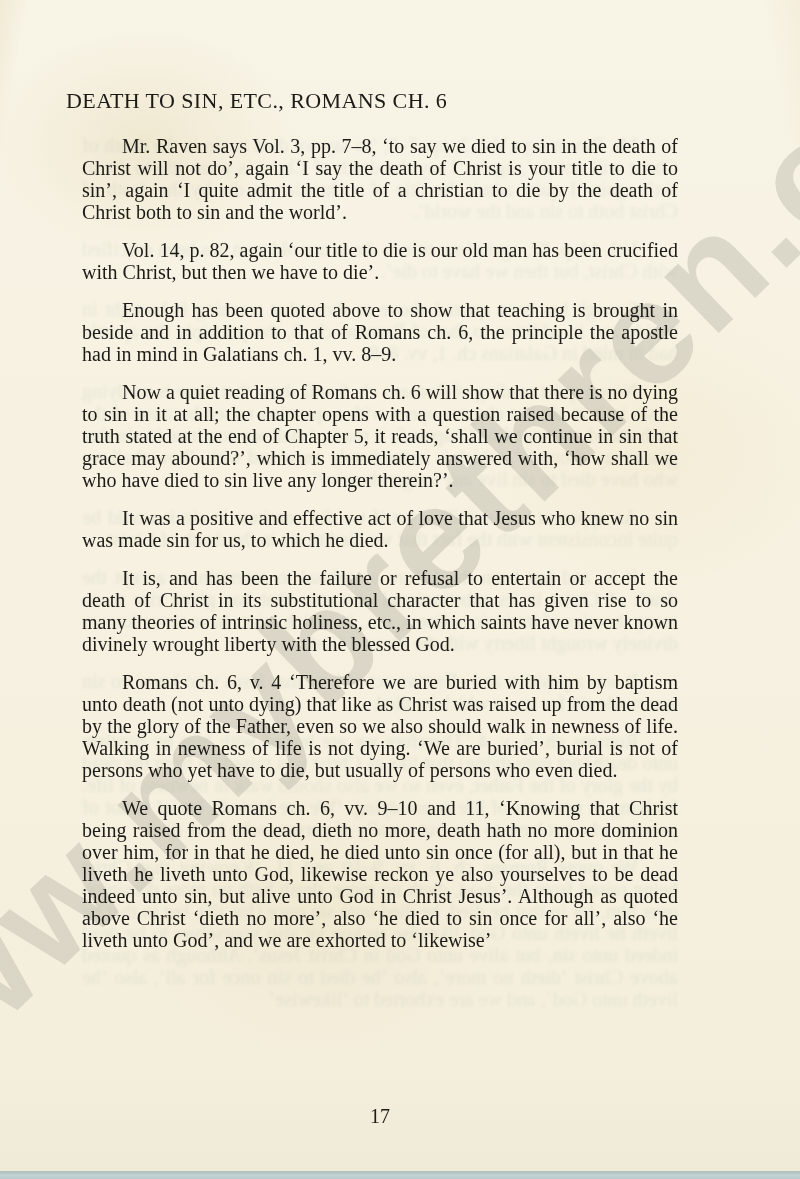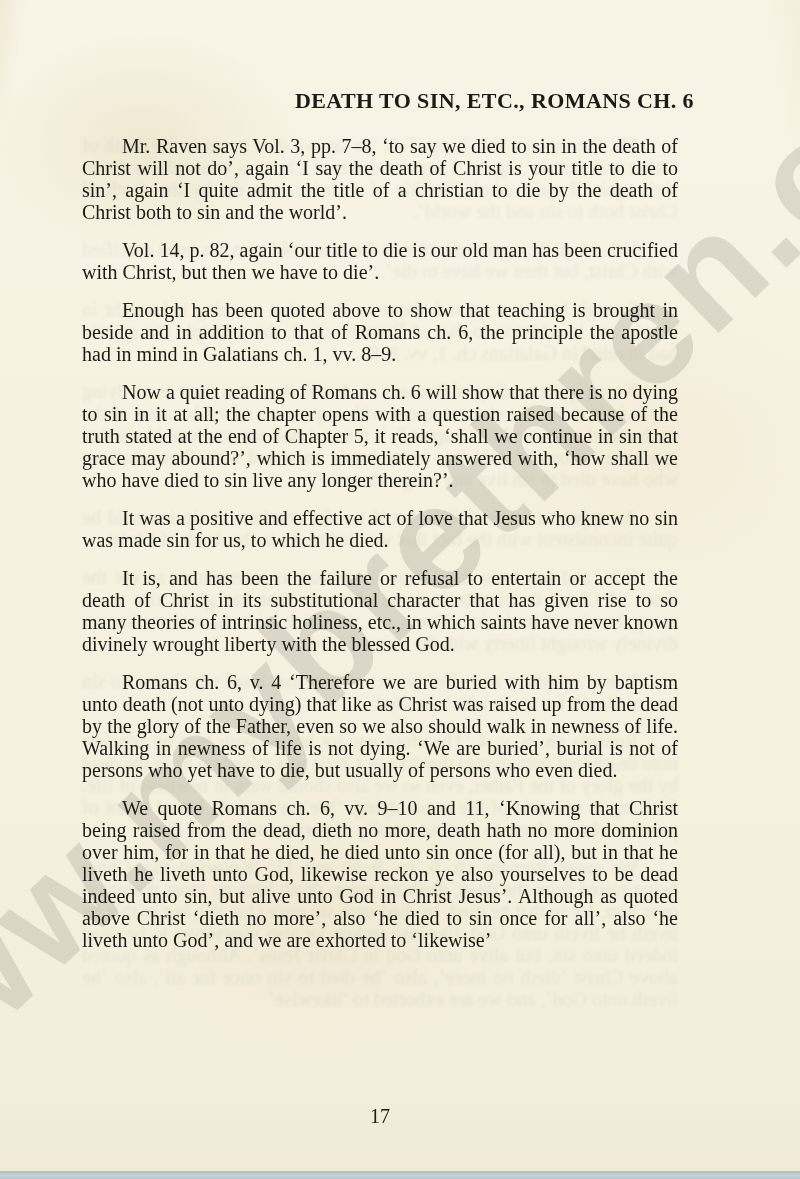--- a/index.html
+++ b/index.html
@@ -56,22 +56,22 @@
   }
   .content {
     position: absolute;
     left: 66px; top: 88px; width: 628px;
     z-index: 3;
     color: #1d1b17;
   }
   .title {
     margin: 0 0 21px 0;
     font-size: 22px;
-    font-weight: bold;
-    text-align: right;
+    font-weight: normal;
+    text-align: left;
     letter-spacing: 0.4px;
     white-space: nowrap;
   }
   .bodytext p, .bleed p {
     margin: 16px;
     text-indent: 40px;
     text-align: justify;
     font-size: 20px;
     line-height: 22px;
   }

